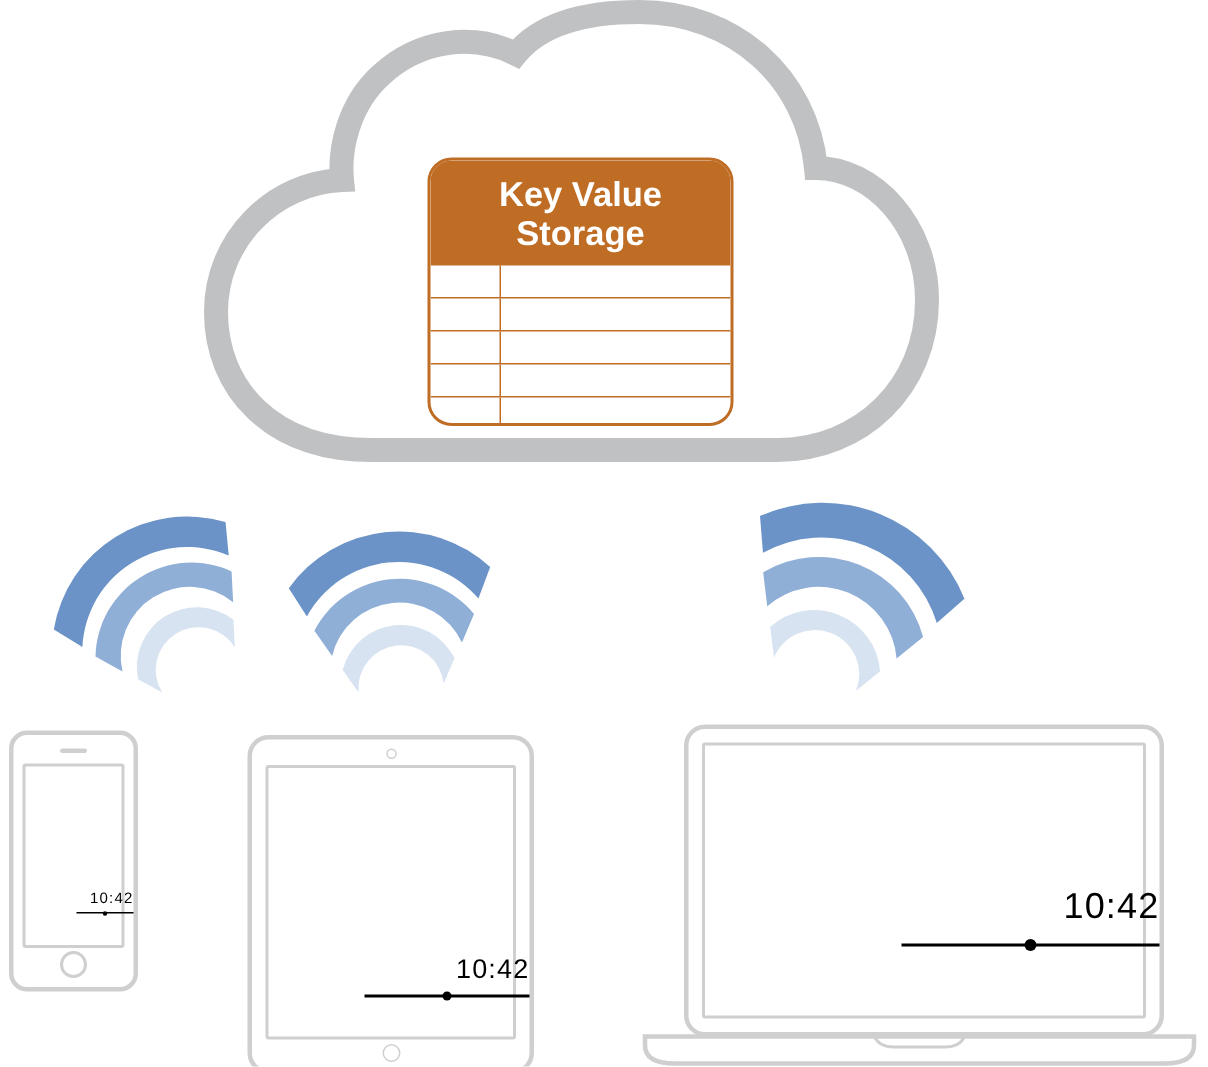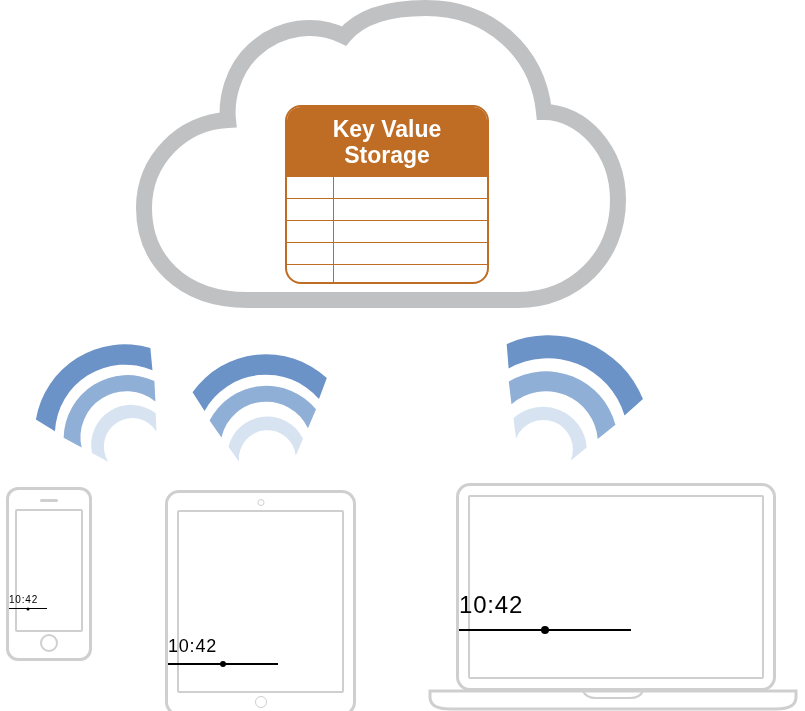--- a/index.html
+++ b/index.html
@@ -14,21 +14,21 @@
     border:2px solid #BF6C24;border-radius:16px;overflow:hidden;background:#fff;}
   .storage-header{background:#BF6C24;height:70px;display:flex;flex-direction:column;
     align-items:center;justify-content:center;color:#fff;font-weight:600;font-size:23px;line-height:1.15;}
   .storage-grid{height:105px;}
   .storage-row{height:21px;border-top:1.5px solid #BF6C24;display:flex;}
   .storage-row:first-child{border-top:none;}
   .storage-cell-key{width:46px;border-right:1.5px solid #BF6C24;}
   .storage-cell-val{flex:1;}
 
   
-  .time-display{display:flex;flex-direction:column;align-items:flex-start;color:#000;}
+  .time-display{display:flex;flex-direction:column;align-items:flex-end;color:#000;}
   .time-text{letter-spacing:0.8px;}
   .slider{position:relative;height:2px;background:#000;margin-top:6px;}
   .slider::after{content:"";position:absolute;left:50%;top:50%;transform:translate(-50%,-50%);
     border-radius:50%;background:#000;}
 
   
   .phone{position:absolute;left:6px;top:487px;width:80px;height:168px;z-index:2;}
   .phone-body{width:80px;height:168px;border:3px solid #cfcfcf;border-radius:12px;background:#fff;position:relative;}
   .phone-speaker{position:absolute;left:50%;top:9px;transform:translateX(-50%);width:18px;height:3px;background:#cfcfcf;border-radius:2px;}
   .phone-screen{position:absolute;left:6px;right:6px;top:19px;bottom:26px;border:2px solid #cfcfcf;border-radius:2px;}

